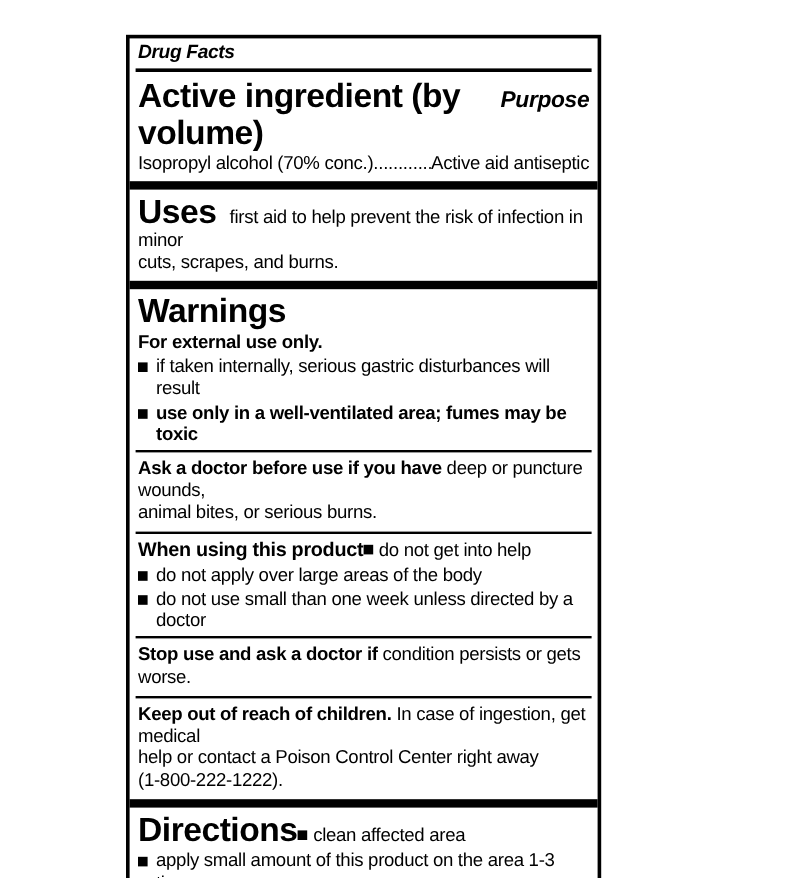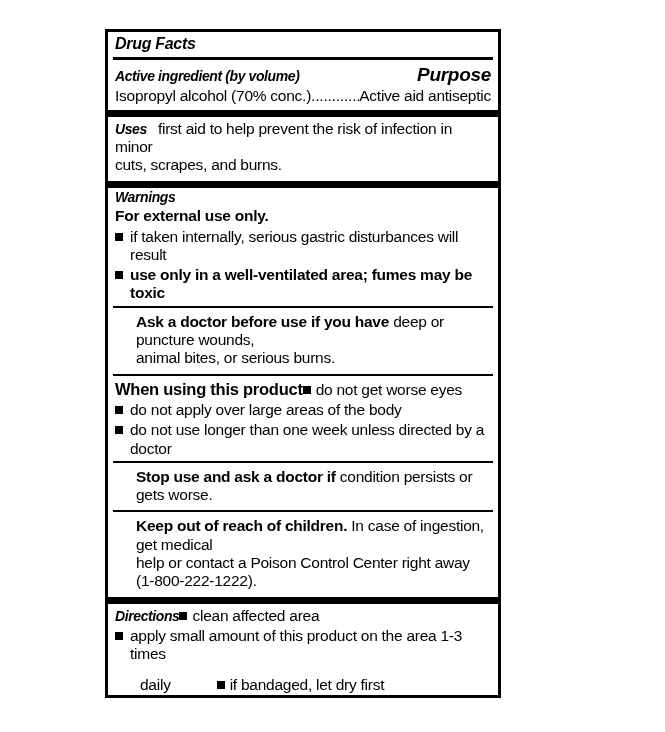--- a/index.html
+++ b/index.html
@@ -51,23 +51,22 @@
   
   .title {
     font-size: 16px;
     font-weight: bold;
     font-style: italic;
     letter-spacing: -0.3px;
     padding: 4px 0 3px 1px;
     line-height: 1.05;
   }
   .sect-head {
-    font-size: 14px;
+    font-size: 28px;
     font-weight: bold;
-    font-style: italic;
     letter-spacing: -0.4px;
     line-height: 1.12;
   }
   .sect-head-row {
     display: flex;
     align-items: baseline;
     justify-content: space-between;
     padding: 2px 1px 1px 1px;
   }
   .purpose-head {
@@ -106,21 +105,20 @@
     padding: 3px 1px 4px 1px;
   }
   .inline-sect .sect-head,
   .inline-sect .lead {
     display: inline;
   }
   .inline-sect .gap { display: inline-block; width: 11px; }
 
   .para {
     padding: 3px 1px 4px 1px;
-    margin-left: 21px;
   }
 
   
   .bullet {
     position: relative;
     padding: 1px 1px 1px 16px;
   }
   .bullet::before {
     content: "";
     position: absolute;
@@ -190,24 +188,24 @@
       <span class="bold">Ask a doctor before use if you have</span>
       <span>deep or puncture wounds,</span>
       <div>animal bites, or serious burns.</div>
     </div>
   </div>
 
   <div class="rule-thin"></div>
 
   <div class="block">
     <div class="body-txt" style="padding:2px 1px 1px 1px;">
-      <span class="bold" style="font-size:16.5px;">When using this product</span><span class="gap"></span><span class="bullet-inline"></span><span>do not get worse eyes</span>
+      <span class="bold" style="font-size:16.5px;">When using this product</span><span class="gap"></span><span class="bullet-inline"></span><span>do not get into help</span>
     </div>
     <div class="body-txt bullet">do not apply over large areas of the body</div>
-    <div class="body-txt bullet">do not use longer than one week unless directed by a doctor</div>
+    <div class="body-txt bullet">do not use small than one week unless directed by a doctor</div>
   </div>
 
   <div class="rule-thin"></div>
 
   <div class="block">
     <div class="body-txt para">
       <span class="bold">Stop use and ask a doctor if</span>
       <span>condition persists or gets worse.</span>
     </div>
   </div>

